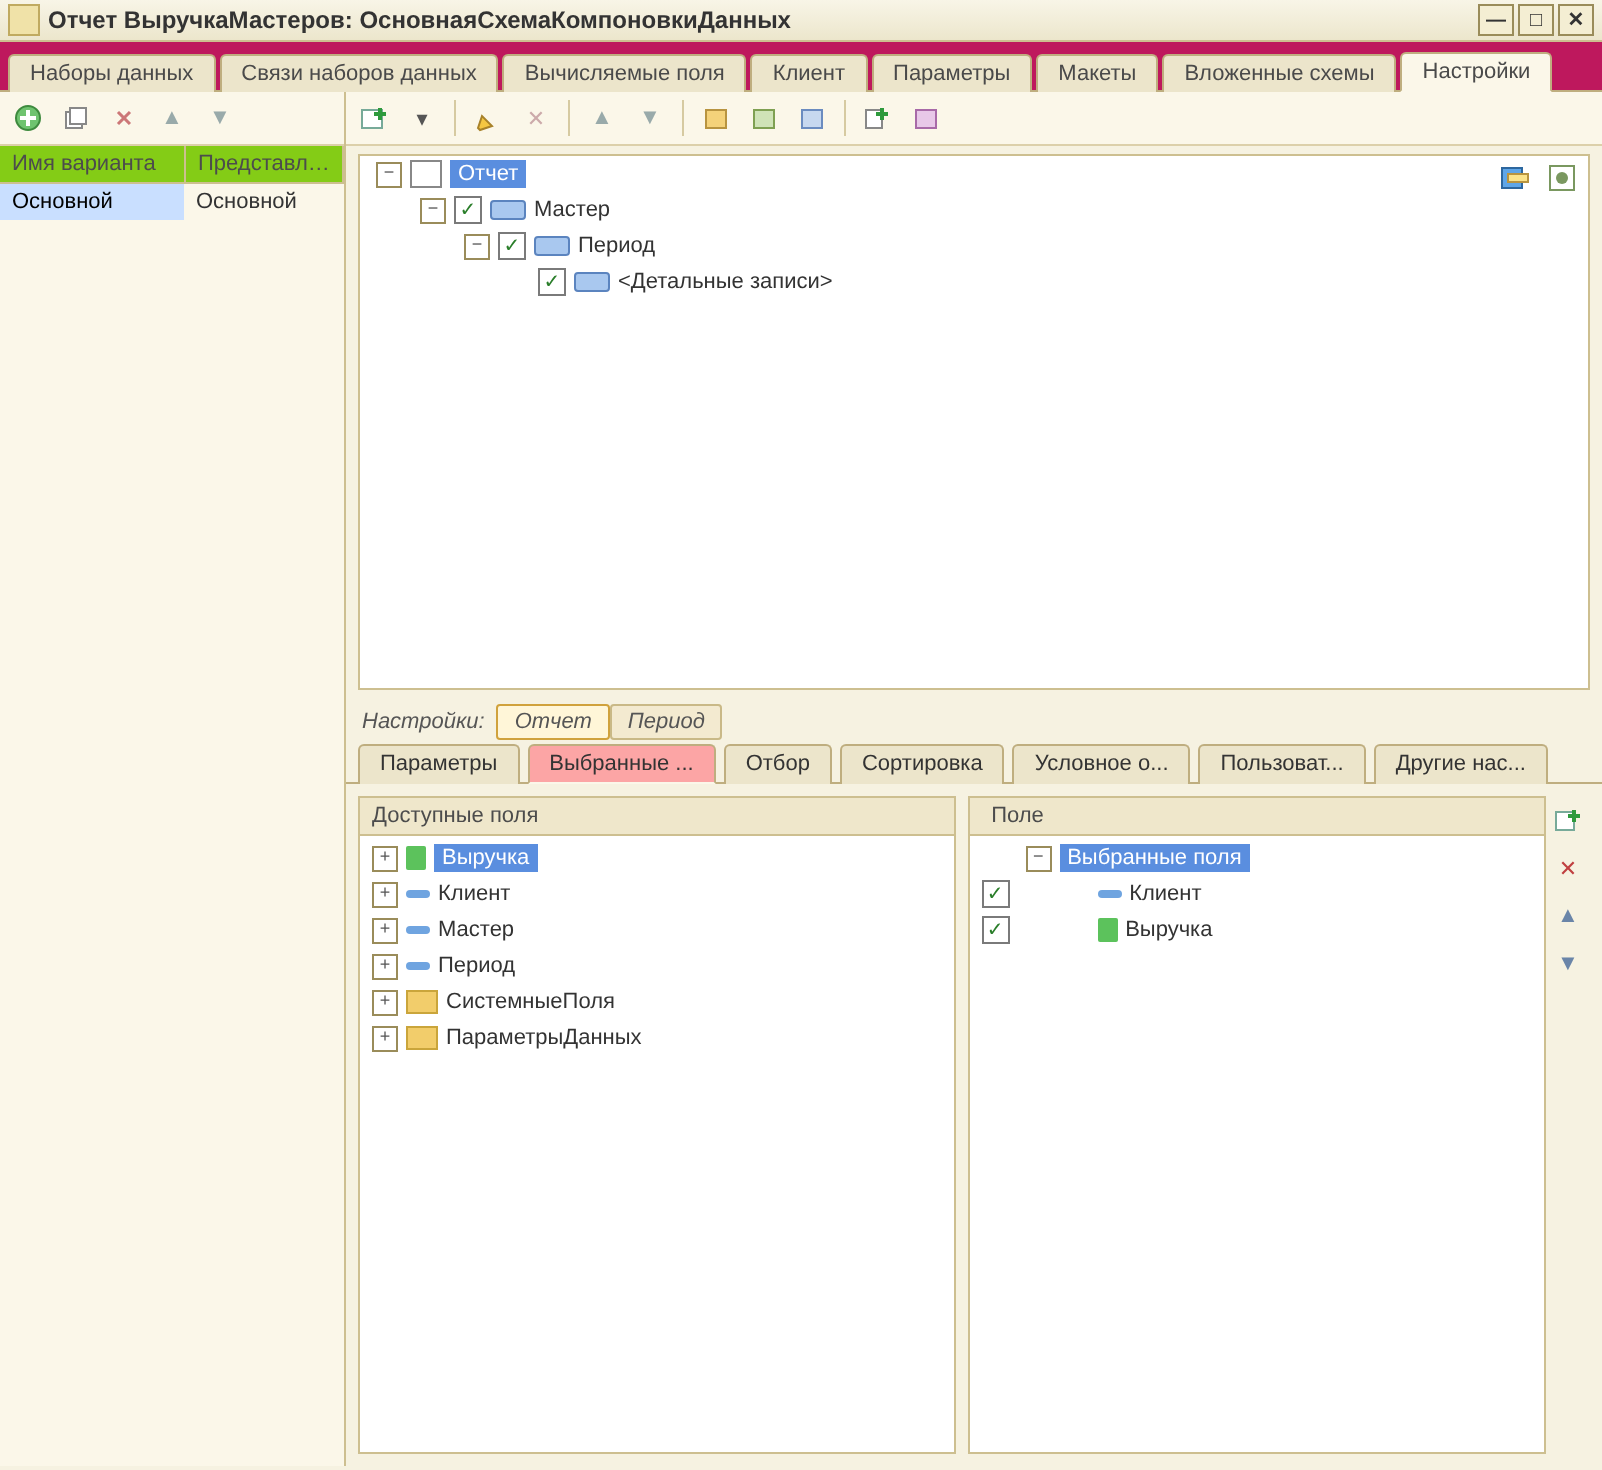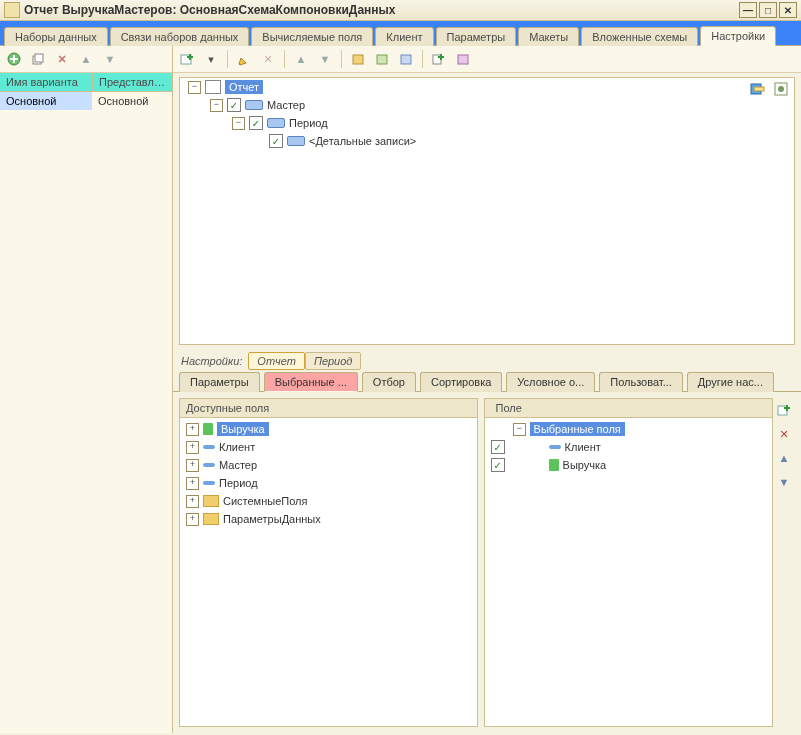--- a/index.html
+++ b/index.html
@@ -24,21 +24,21 @@
   .titlebar .spacer { flex:1; }
   .win-btn {
     width:16px;height:14px; margin-left:2px;
     border:1px solid #9a8c5a; background:#f4eed3;
     display:flex;align-items:center;justify-content:center;
     font-size:10px; color:#333;
     cursor:default;
   }
   .tabstrip {
     display:flex; align-items:flex-end;
-    background:#3b82f6;
+    background:#be185d;
     border-bottom:1px solid #bfae7f;
     padding:4px 4px 0 4px;
     gap:0;
   }
   .tab {
     padding:3px 10px;
     border:1px solid #bfae7f;
     border-bottom:none;
     background:#ece5cb;
     margin-right:2px;
@@ -80,21 +80,21 @@
   }
   .tbtn {
     width:18px;height:18px;
     display:flex;align-items:center;justify-content:center;
     border:1px solid transparent;
     border-radius:2px;
     cursor:default;
   }
   .tsep { width:1px; height:18px; background:#d6caa1; margin:0 2px; }
   .gridhead {
-    display:flex; background:#5eead4; border-bottom:1px solid #cdbf90;
+    display:flex; background:#84cc16; border-bottom:1px solid #cdbf90;
   }
   .gridhead div {
     padding:3px 6px; border-right:1px solid #cdbf90;
     color:#4c4c4c;
     overflow:hidden; text-overflow:ellipsis; white-space:nowrap;
   }
   .gridrow { display:flex; }
   .gridrow div { padding:3px 6px; overflow:hidden; white-space:nowrap; }
   .sel { background:#c9dfff; color:#000; }
   .sel2 { background:#5a8edf; color:#fff; }

